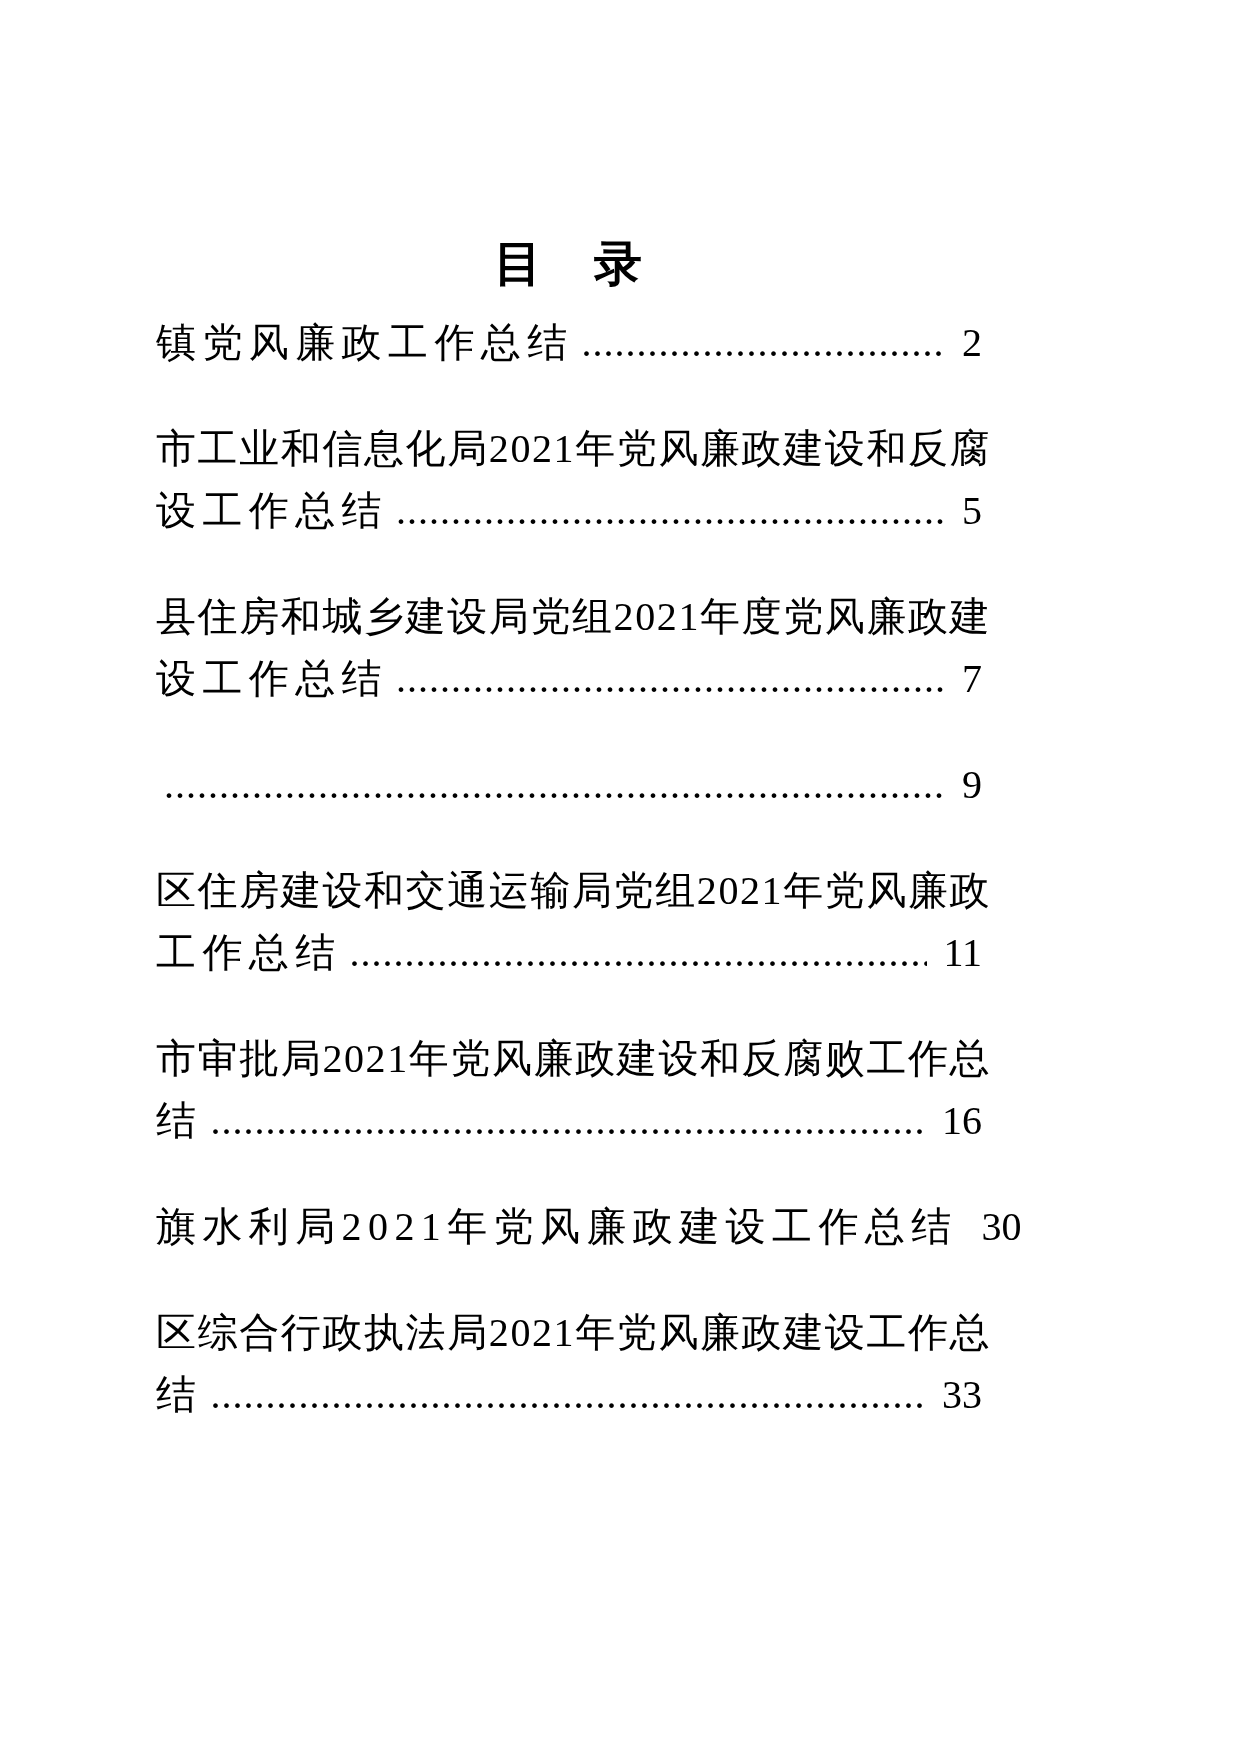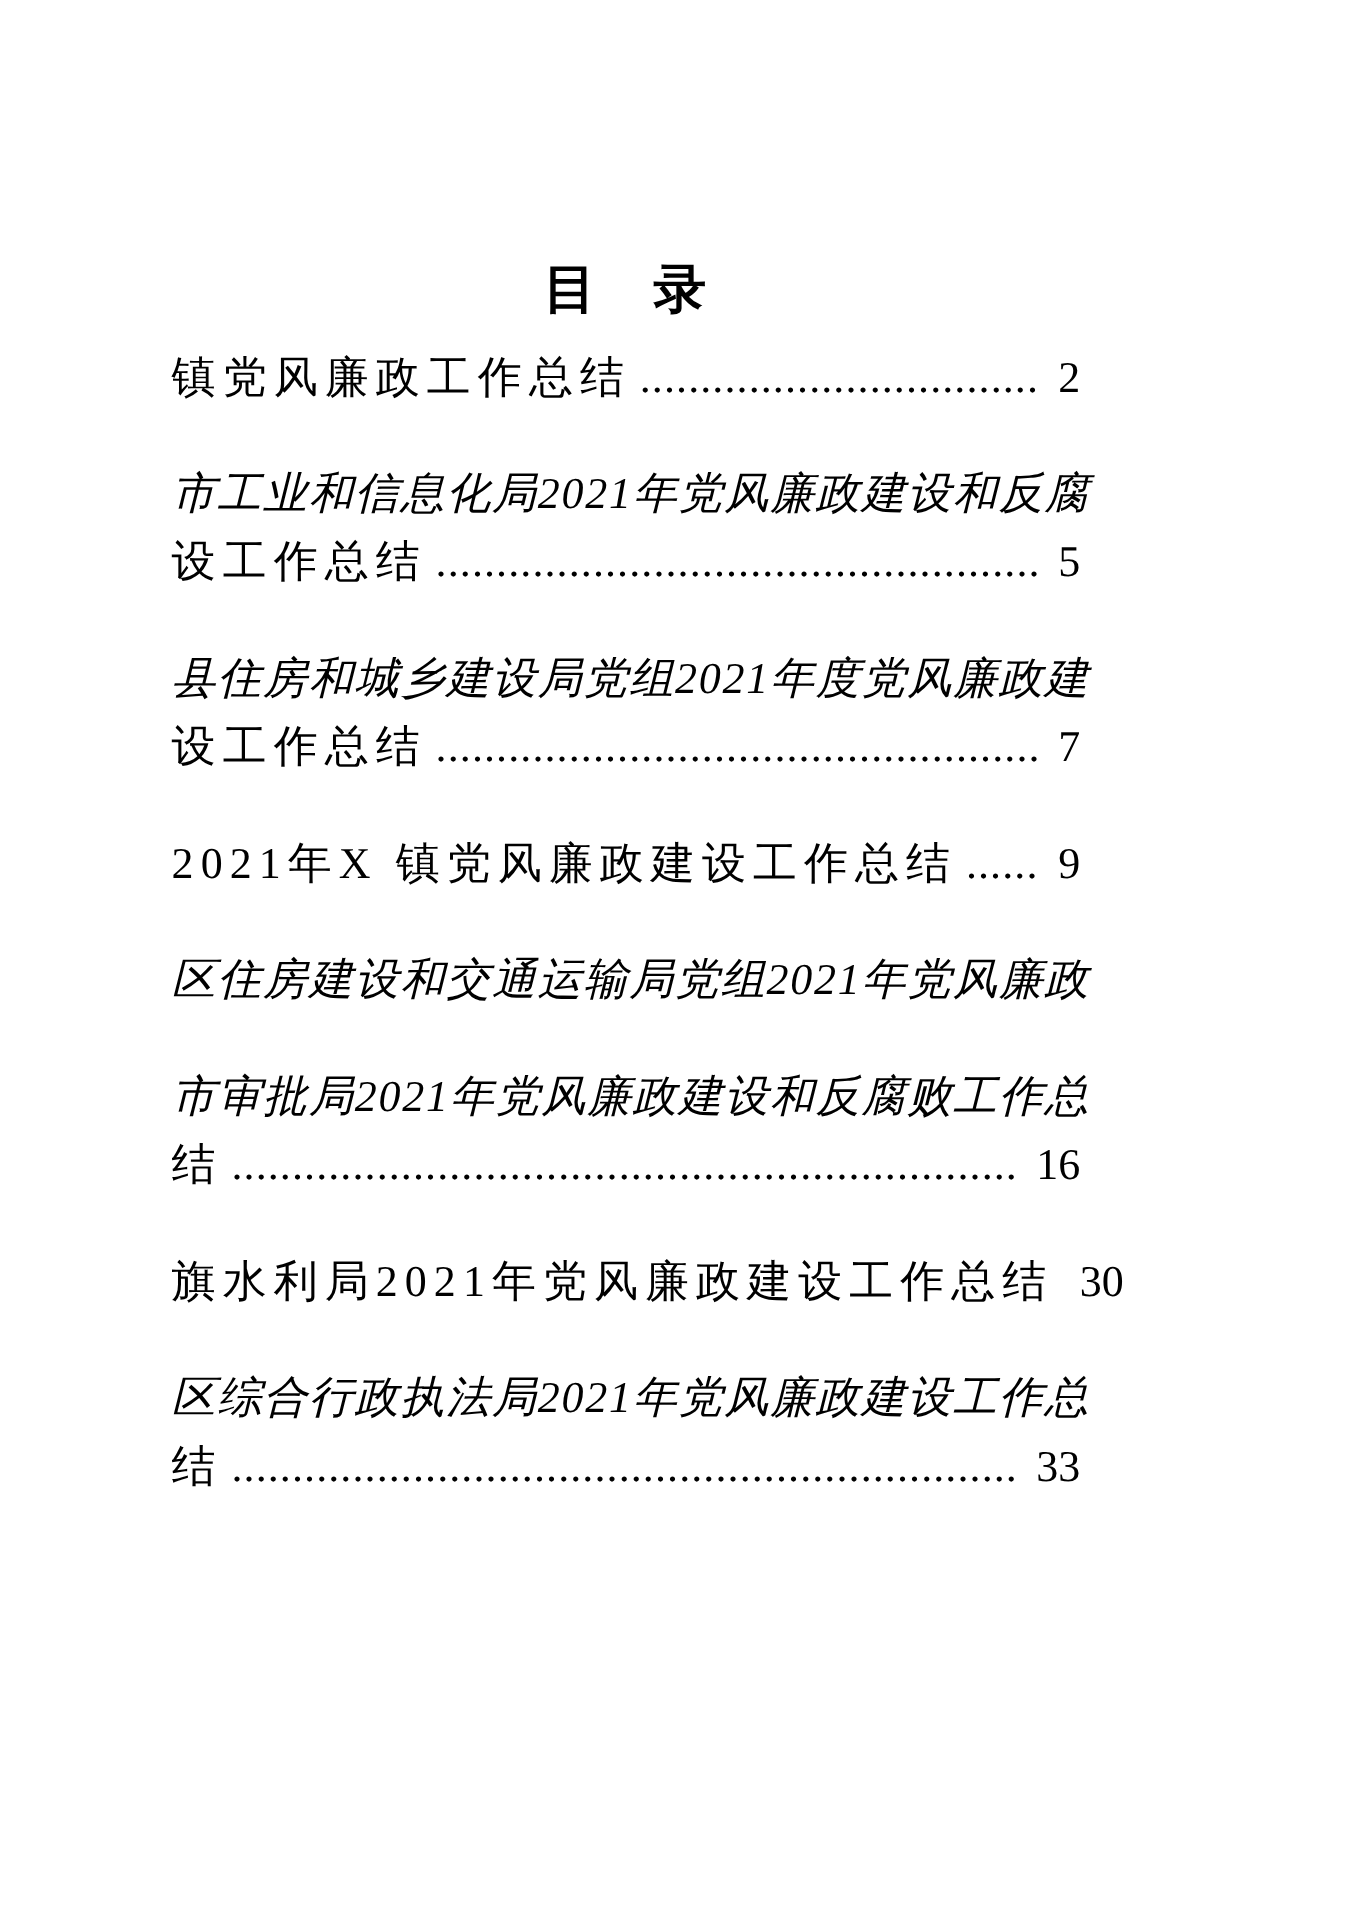--- a/index.html
+++ b/index.html
@@ -31,21 +31,20 @@
   .toc-entry {
     font-size: 40px;
     line-height: 62px;
     margin-bottom: 44px;
   }
   .full-line {
     text-align: justify;
     text-align-last: justify;
     letter-spacing: 0.04em;
     white-space: nowrap;
-    font-style: italic;
   }
   .last-line {
     display: flex;
     align-items: flex-start;
   }
   .entry-text {
     letter-spacing: 0.16em;
     white-space: nowrap;
     flex: 0 0 auto;
   }
@@ -95,28 +94,32 @@
       <div class="full-line">县住房和城乡建设局党组2021年度党风廉政建</div>
       <div class="last-line">
         <span class="entry-text">设工作总结</span>
         <span class="leader"></span>
         <span class="page-num">7</span>
       </div>
     </div>
 
     <div class="toc-entry">
       <div class="last-line">
-        <span class="entry-text">2021年X 镇党风廉政建设工作总结</span>
         <span class="leader"></span>
         <span class="page-num">9</span>
       </div>
     </div>
 
     <div class="toc-entry">
       <div class="full-line">区住房建设和交通运输局党组2021年党风廉政</div>
+      <div class="last-line">
+        <span class="entry-text">工作总结</span>
+        <span class="leader"></span>
+        <span class="page-num">11</span>
+      </div>
     </div>
 
     <div class="toc-entry">
       <div class="full-line">市审批局2021年党风廉政建设和反腐败工作总</div>
       <div class="last-line">
         <span class="entry-text">结</span>
         <span class="leader"></span>
         <span class="page-num">16</span>
       </div>
     </div>

